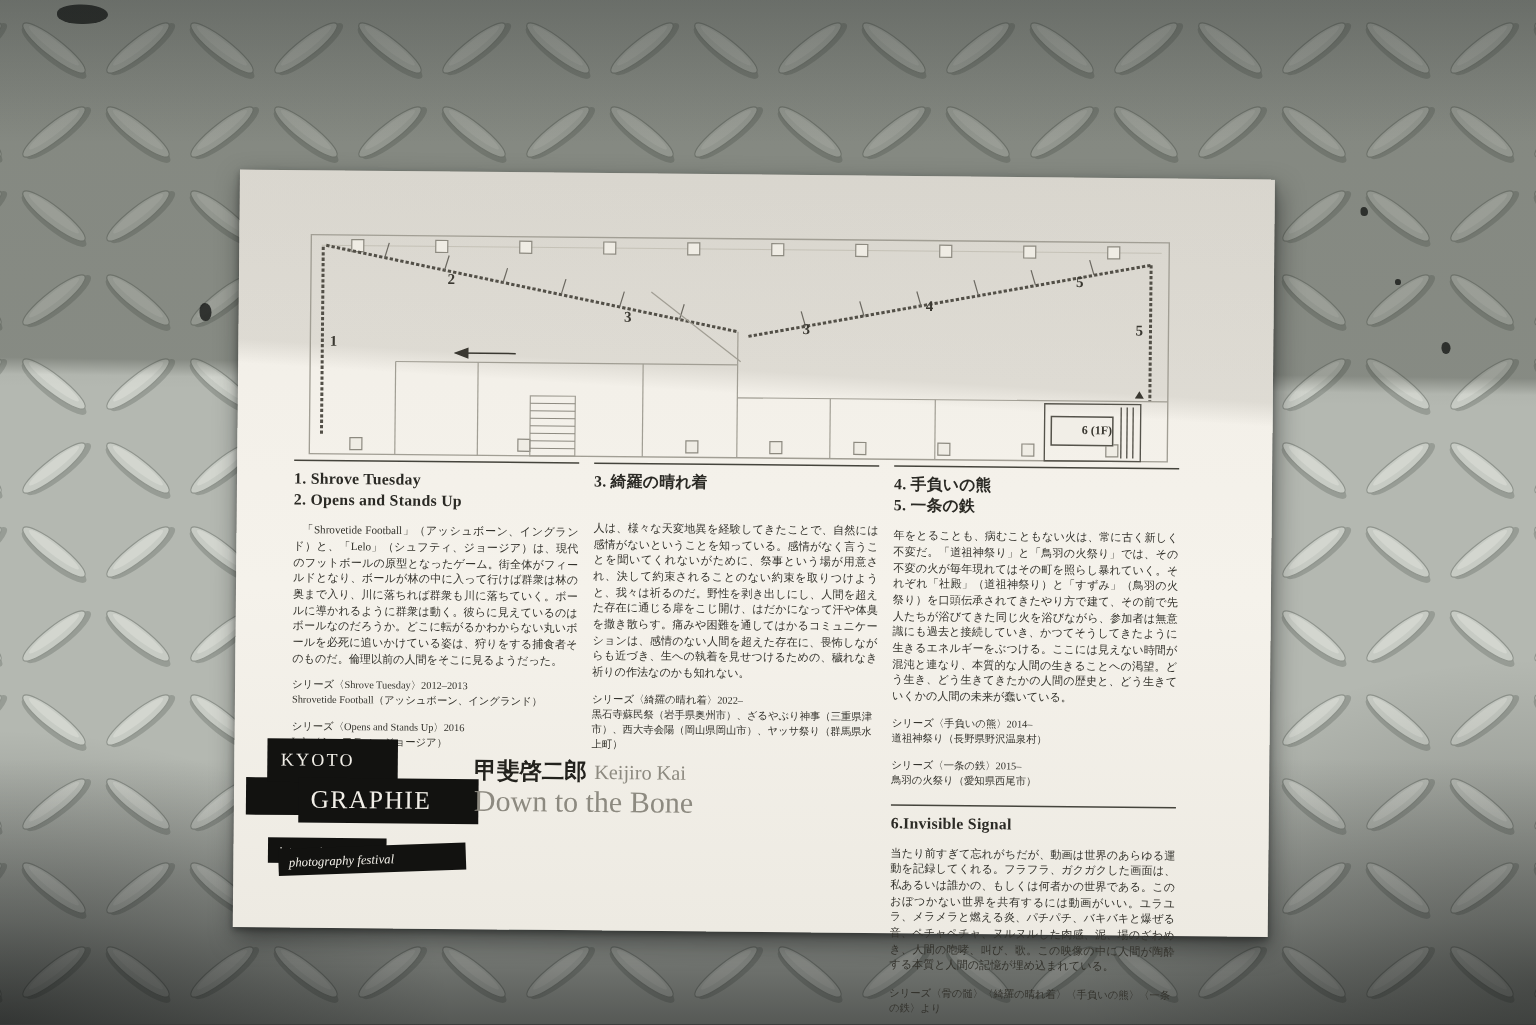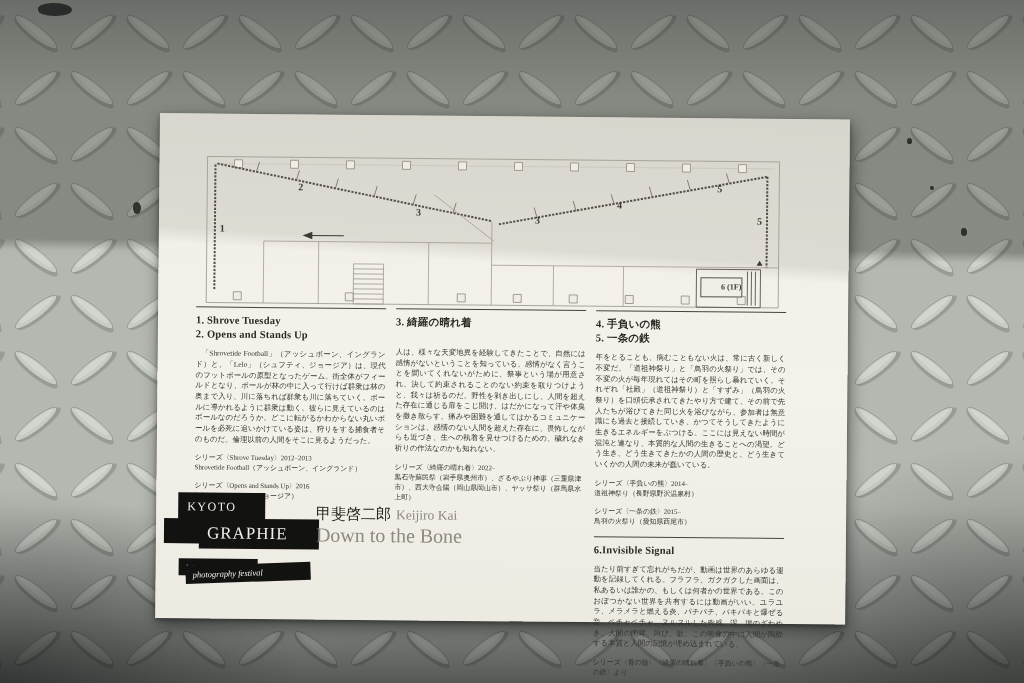--- a/index.html
+++ b/index.html
@@ -46,21 +46,21 @@
   #logo{position:absolute;left:8px;top:375px;width:160px;height:110px;}
   .logo-block{position:absolute;background:#121210;color:#f2efe8;display:flex;align-items:center;}
   #lb-kyoto{left:14px;top:4px;width:78px;height:29px;font-size:12px;letter-spacing:1.5px;padding-left:9px;}
   #lb-graphie{left:35px;top:30px;width:112px;height:30px;font-size:17px;letter-spacing:1px;padding-left:8px;}
   #lb-tab{left:0px;top:30px;width:36px;height:25px;}
   #lb-intl{left:15px;top:59px;width:72px;height:17px;font-size:8.5px;font-style:italic;padding-left:7px;margin-top:11px;}
   #lb-fest{left:22px;top:75px;width:118px;height:18px;font-size:8.5px;font-style:italic;padding-left:7px;transform:rotate(-2.5deg);}
   
   #title-block{position:absolute;left:160px;top:390px;width:300px;}
   .t-row{display:flex;align-items:baseline;gap:5px;}
-  #artist-ja{font-weight:normal;font-size:15px;color:#23221d;}
+  #artist-ja{font-weight:bold;font-size:15px;color:#23221d;}
   #artist-en{font-size:13.5px;color:#8d8a80;}
   #work-ja{font-weight:bold;font-size:27px;color:#23221d;letter-spacing:1px;}
   #work-en{font-size:20px;color:#8d8a80;}
 </style>
 </head>
 <body>
 <div id="stage">
 
   <svg id="floor-texture" width="1024" height="683" viewBox="0 0 1024 683" preserveAspectRatio="none">
     <defs>

